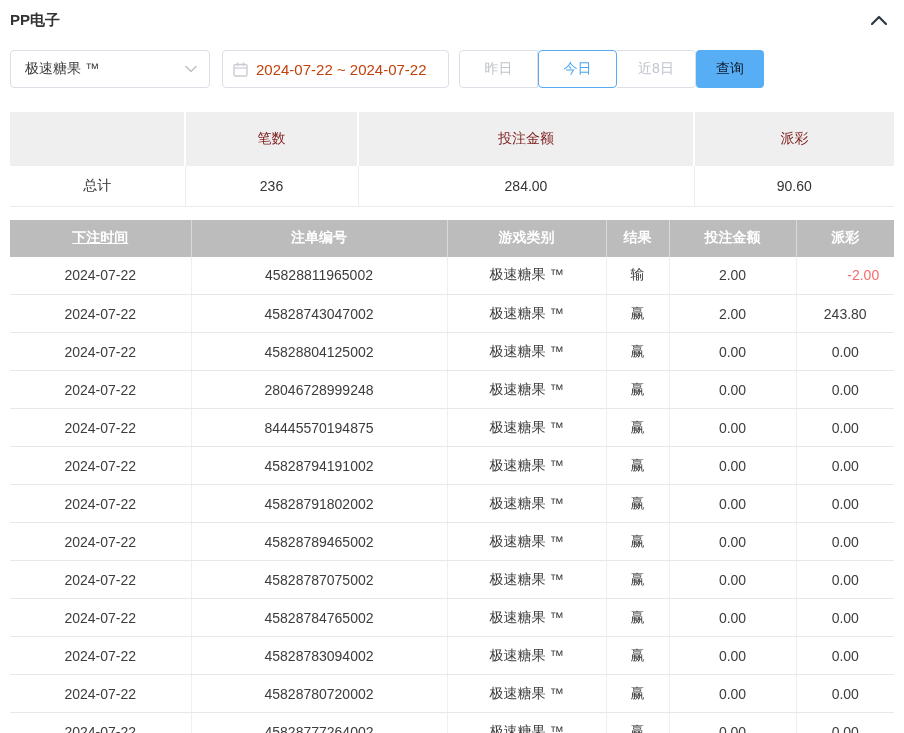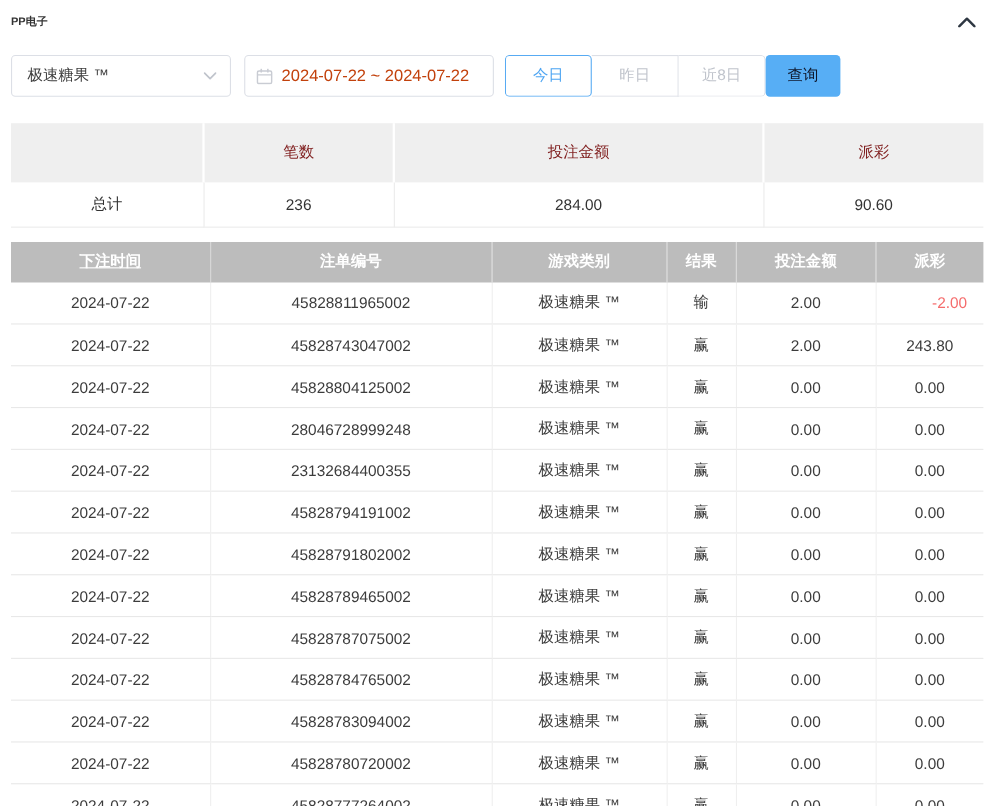--- a/index.html
+++ b/index.html
@@ -2,21 +2,21 @@
 <html><head>
 <meta charset="utf-8">
 <style>
   * { margin:0; padding:0; box-sizing:border-box; }
   html,body { width:904px; height:733px; overflow:hidden; background:#fff;
     font-family:"Liberation Sans","DejaVu Sans",sans-serif; color:#333; }
   .page { position:relative; width:904px; height:733px; padding:8px 10px 0 10px; }
 
   
   .title-row { display:flex; justify-content:space-between; align-items:center; height:24px; }
-  .page-title { font-size:10px; font-weight:bold; color:#333; }
+  .page-title { font-size:15px; font-weight:bold; color:#333; }
   .collapse-btn { width:22px; height:22px; display:flex; align-items:center; justify-content:center; cursor:pointer; margin-right:4px; }
 
   
   .filter-row { display:flex; align-items:center; margin-top:18px; height:38px; }
   .select-box { width:200px; height:38px; border:1px solid #dcdfe6; border-radius:4px;
     display:flex; align-items:center; justify-content:space-between; padding:0 12px 0 14px;
     font-size:14px; color:#3c3c3c; background:#fff; cursor:pointer; }
   .date-box { margin-left:12px; width:227px; height:38px; border:1px solid #dcdfe6; border-radius:4px;
     display:flex; align-items:center; padding:0 10px; font-size:15px; color:#c2410c; background:#fff; cursor:pointer; }
   .date-box .cal { margin-right:8px; display:flex; }
@@ -83,22 +83,22 @@
           <rect x="1" y="2.5" width="13" height="11.5" rx="1.5" fill="none" stroke="#c9ccd3" stroke-width="1.4"></rect>
           <line x1="1" y1="6" x2="14" y2="6" stroke="#c9ccd3" stroke-width="1.2"></line>
           <line x1="4.5" y1="0.5" x2="4.5" y2="4" stroke="#c9ccd3" stroke-width="1.4"></line>
           <line x1="10.5" y1="0.5" x2="10.5" y2="4" stroke="#c9ccd3" stroke-width="1.4"></line>
         </svg>
       </span>
       <span>2024-07-22 ~ 2024-07-22</span>
     </div>
 
     <div class="btn-group">
+      <div class="seg">昨日</div>
       <div class="seg active">今日</div>
-      <div class="seg">昨日</div>
       <div class="seg">近8日</div>
     </div>
 
     <button class="query-btn">查询</button>
   </div>
 
   <table class="summary">
     <colgroup>
         <col style="width:175px">
         <col style="width:173px">
@@ -170,21 +170,21 @@
         <tr>
           <td>2024-07-22</td>
           <td>28046728999248</td>
           <td>极速糖果 ™</td>
           <td>赢</td>
           <td>0.00</td>
           <td>0.00</td>
         </tr>
         <tr>
           <td>2024-07-22</td>
-          <td>23132684400355</td>
+          <td>84445570194875</td>
           <td>极速糖果 ™</td>
           <td>赢</td>
           <td>0.00</td>
           <td>0.00</td>
         </tr>
         <tr>
           <td>2024-07-22</td>
           <td>45828794191002</td>
           <td>极速糖果 ™</td>
           <td>赢</td>

